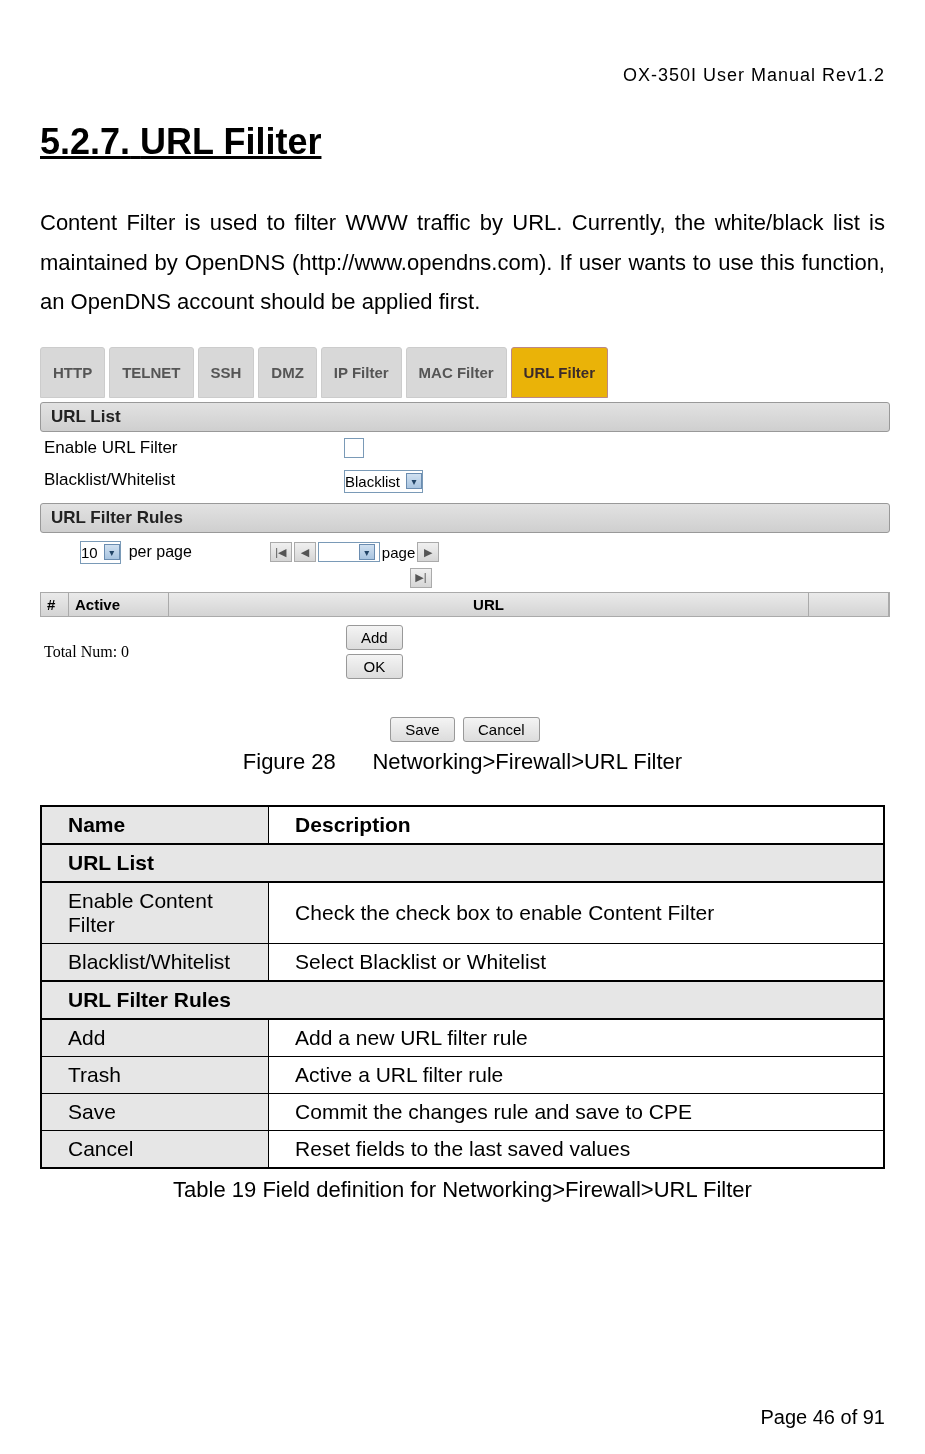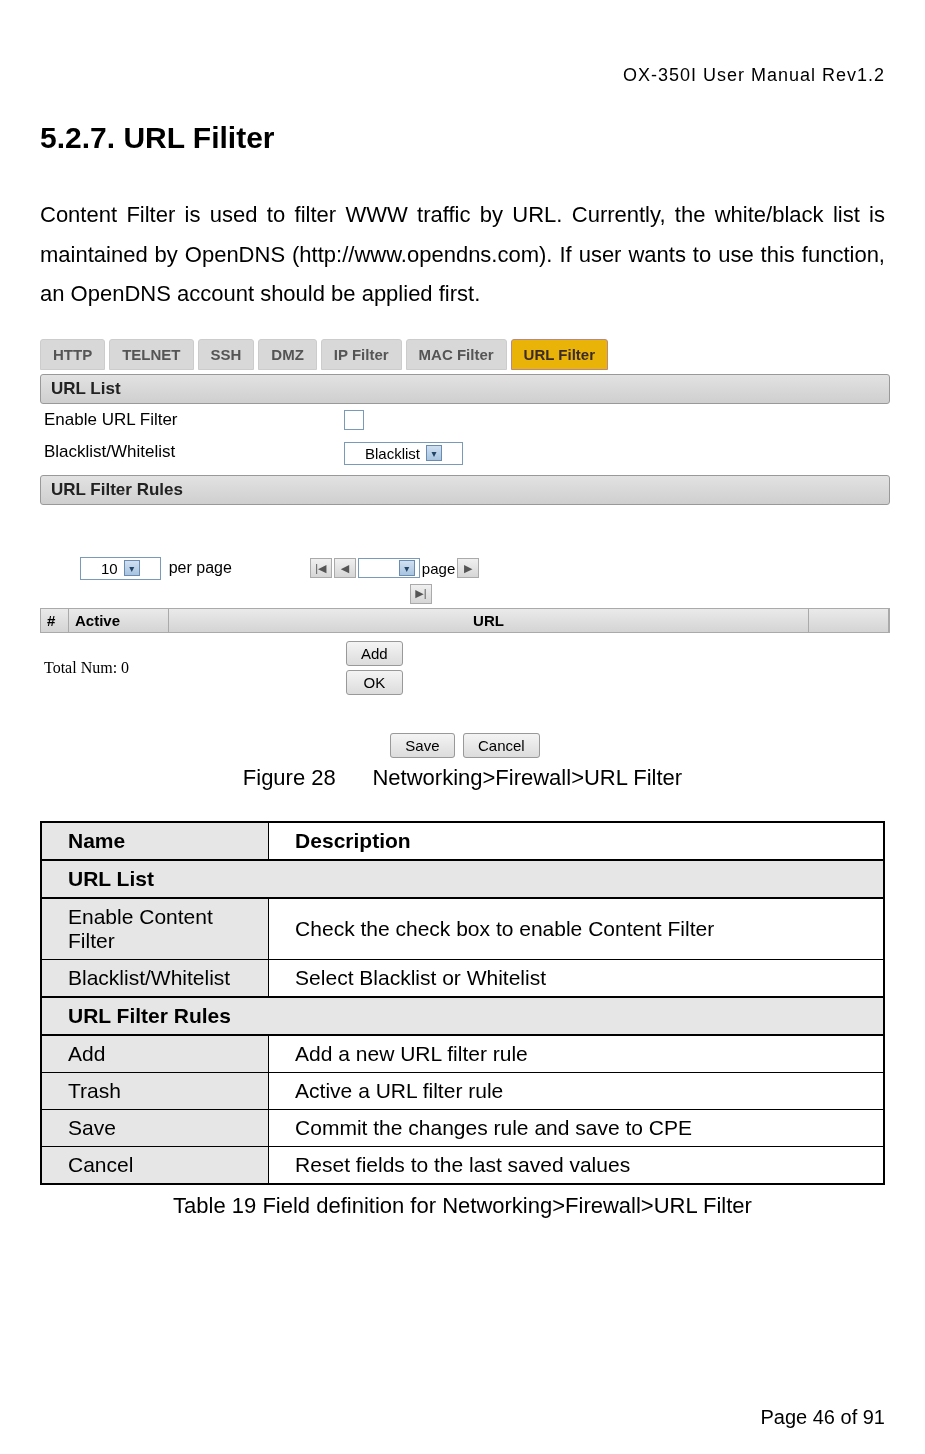--- a/index.html
+++ b/index.html
@@ -13,23 +13,24 @@
       padding: 25px 40px 25px 40px;
     }
     .header-right {
       text-align: right;
       font-size: 18px;
       letter-spacing: 1px;
       margin-bottom: 35px;
       margin-top: 40px;
     }
     .section-heading {
-      font-size: 30px;
+      font-size: 36px;
       font-weight: bold;
       margin-bottom: 40px;
+      text-decoration: underline;
     }
     .body-text {
       font-size: 22px;
       line-height: 1.8;
       text-align: justify;
       margin-bottom: 25px;
     }
     
     .screenshot {
       width: 850px;
@@ -38,21 +39,21 @@
     }
     .tabs {
       display: flex;
       gap: 4px;
     }
     .tab {
       background: #d8d8d8;
       color: #555;
       font-size: 15px;
       font-weight: bold;
-      padding: 6px 12px;
+      padding: 16px 12px;
       border-radius: 3px 3px 0 0;
       border: 1px solid #ccc;
     }
     .tab.active {
       background: #eab308;
       color: #3b2b2b;
       border: 1px solid #b88;
     }
     .bar {
       background: linear-gradient(#e2e2e2, #cfcfcf);
@@ -73,39 +74,38 @@
     .form-label { width: 300px; }
     .checkbox {
       width: 20px; height: 20px;
       border: 1px solid #7a9ab7;
       background: #fff;
     }
     .sselect {
       border: 1px solid #7a9ab7;
       background: #fff;
       font-size: 15px;
-      padding: 2px 20px;
+      padding: 2px 0;
       display: inline-flex;
       align-items: center;
       gap: 6px;
     }
     .sselect .chev {
       width: 16px; height: 16px;
       background: linear-gradient(#d0e0f0,#a8c4e0);
       border: 1px solid #6a8cb0;
       display:inline-flex;align-items:center;justify-content:center;
       font-size:10px;color:#2a4;color:#246;
     }
     .pager-row {
       display: flex;
       align-items: center;
       gap: 8px;
       padding: 8px 0 4px 40px;
       font-size: 16px;
-      margin-top: 44px;
     }
     .pager-icons { display:flex; gap:2px; margin-left: 70px;}
     .pbtn {
       width: 22px; height: 20px;
       background: linear-gradient(#f0f0f0,#d6d6d6);
       border: 1px solid #aaa;
       display:inline-flex;align-items:center;justify-content:center;
       font-size:11px;color:#555;
     }
     .pager-row2 { padding-left: 370px; display:flex; gap:2px;}

